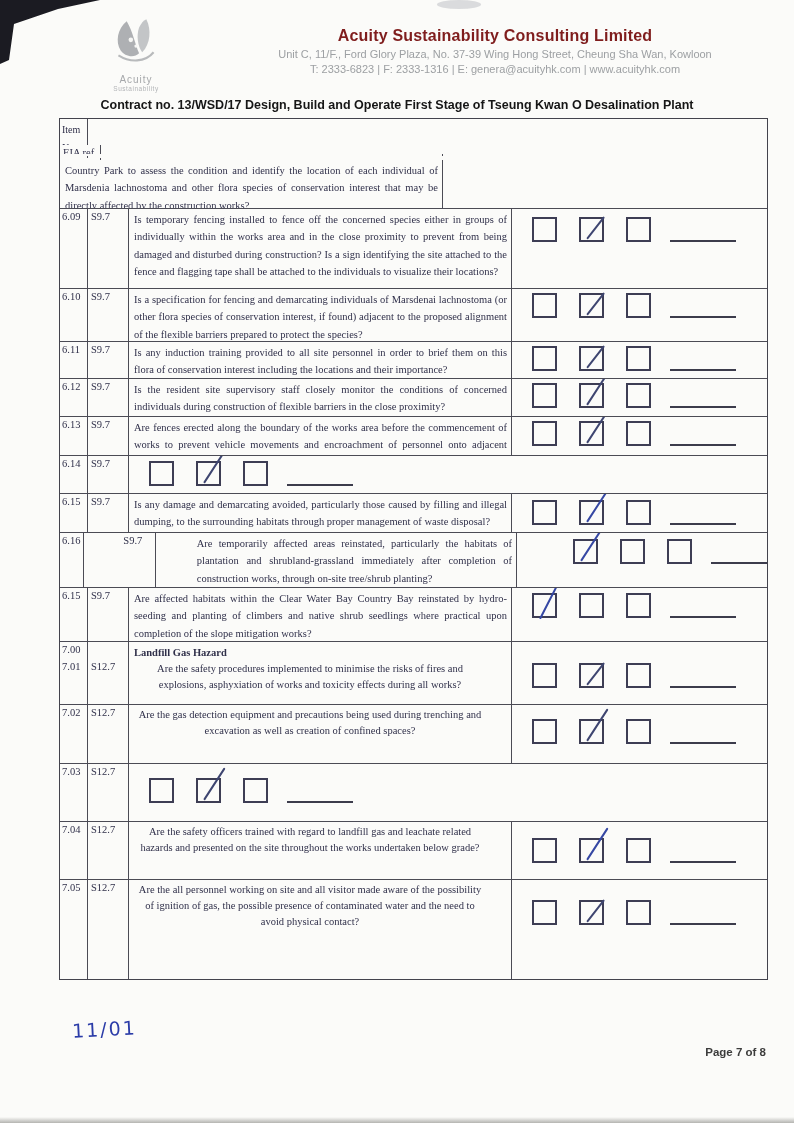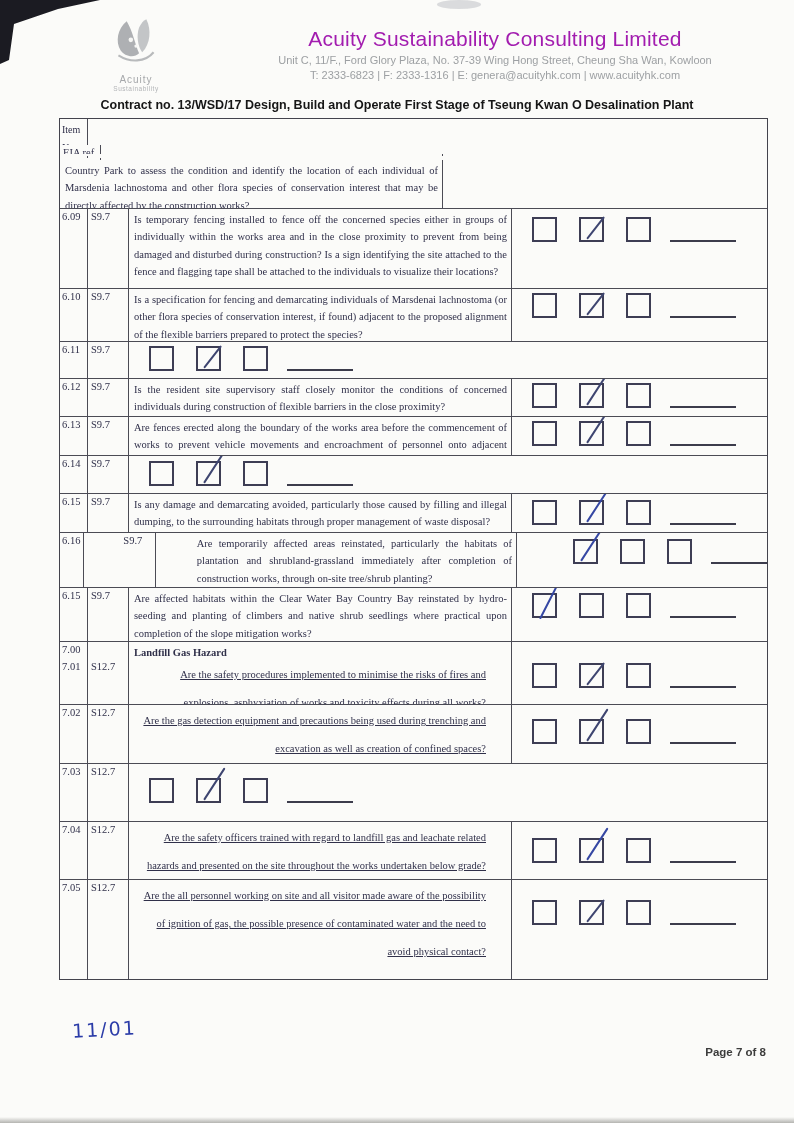--- a/index.html
+++ b/index.html
@@ -13,37 +13,37 @@
         border-radius:50%;opacity:.8;}
   .bottom-edge{position:absolute;left:0;bottom:0;width:100%;height:6px;
         background:linear-gradient(to bottom,rgba(0,0,0,0),rgba(110,110,105,.5));}
 
   
   .logo{position:absolute;left:96px;top:18px;width:80px;text-align:center;}
   .logo-caption1{font-family:"Liberation Sans",sans-serif;font-size:10px;color:#a6a8ab;letter-spacing:1px;}
   .logo-caption2{font-family:"Liberation Sans",sans-serif;font-size:6.5px;color:#b3b5b8;letter-spacing:.5px;}
   .company-block{position:absolute;left:215px;top:27px;width:560px;text-align:center;
         font-family:"Liberation Sans",sans-serif;}
-  .company-name{font-size:21px;font-weight:normal;color:#a21caf;letter-spacing:.2px;}
+  .company-name{font-size:16px;font-weight:bold;color:#7f1d1d;letter-spacing:.2px;}
   .company-line{font-size:11px;color:#9da0a3;margin-top:3px;}
   .doc-title{position:absolute;left:0;top:98px;width:100%;text-align:center;
         font-family:"Liberation Sans",sans-serif;font-weight:bold;font-size:12.5px;color:#161616;}
 
   
   .checklist{position:absolute;left:59px;top:118px;width:709px;border:1.5px solid #43434d;
         box-sizing:border-box;background:transparent;}
   .row{display:flex;box-sizing:border-box;border-top:1px solid #4b4b55;}
   .row:first-child{border-top:none;flex-direction:column;}
   .row.no-top{border-top:none;}
   .cell{box-sizing:border-box;overflow:hidden;}
   .c-item{width:28px;border-right:1px solid #4b4b55;font-size:10.5px;padding:2px 1px 0 2px;}
   .c-eia{width:41px;border-right:1px solid #4b4b55;font-size:10.5px;padding:2px 1px 0 3px;}
   .c-q{width:383px;border-right:1px solid #4b4b55;font-size:10.5px;line-height:17.4px;
         padding:2px 4px 0 5px;text-align:justify;}
-  .c-q.narrow{text-align:right;line-height:28px;text-decoration:underline;}
+  .c-q.narrow{text-align:center;line-height:16px;}
   .c-q.narrow .qt{max-width:352px;}
   .c-q.bold{font-weight:bold;text-align:left;}
   .c-ans{width:253px;position:relative;}
 
   .head .c-item{font-size:10px;line-height:18px;}
   .hl{position:absolute;top:4px;font-size:10.5px;color:#33334a;}
   .hl-na{left:26px;margin-top:34px;} .hl-yes{left:74px;} .hl-no{left:121px;} .hl-photo{left:158px;}
 
   .cb{position:absolute;width:25px;height:25px;border:2px solid #3d3d54;box-sizing:border-box;
         background:transparent;}
@@ -135,20 +135,23 @@
             <div class="cb cb-yes" style="top: 4px;">
               <div class="mark" style="left: 5px; bottom: 1px; height: 28px; transform: rotate(38deg); background: rgb(62, 69, 112);"></div>
             </div>
             <div class="cb cb-no" style="top: 4px;"></div>
             <div class="remark-line" style="top: 27px;"></div>
           </div>
         </div>
         <div class="row" style="height: 37px;">
           <div class="cell c-item">6.11</div>
           <div class="cell c-eia">S9.7</div>
+          <div class="cell c-q">
+            <div class="qt">Is any induction training provided to all site personnel in order to brief them on this flora of conservation interest including the locations and their importance?</div>
+          </div>
           <div class="cell c-ans">
             <div class="cb cb-na" style="top: 4px;"></div>
             <div class="cb cb-yes" style="top: 4px;">
               <div class="mark" style="left: 5px; bottom: 1px; height: 28px; transform: rotate(38deg); background: rgb(62, 69, 112);"></div>
             </div>
             <div class="cb cb-no" style="top: 4px;"></div>
             <div class="remark-line" style="top: 27px;"></div>
           </div>
         </div>
         <div class="row" style="height: 38px;">

